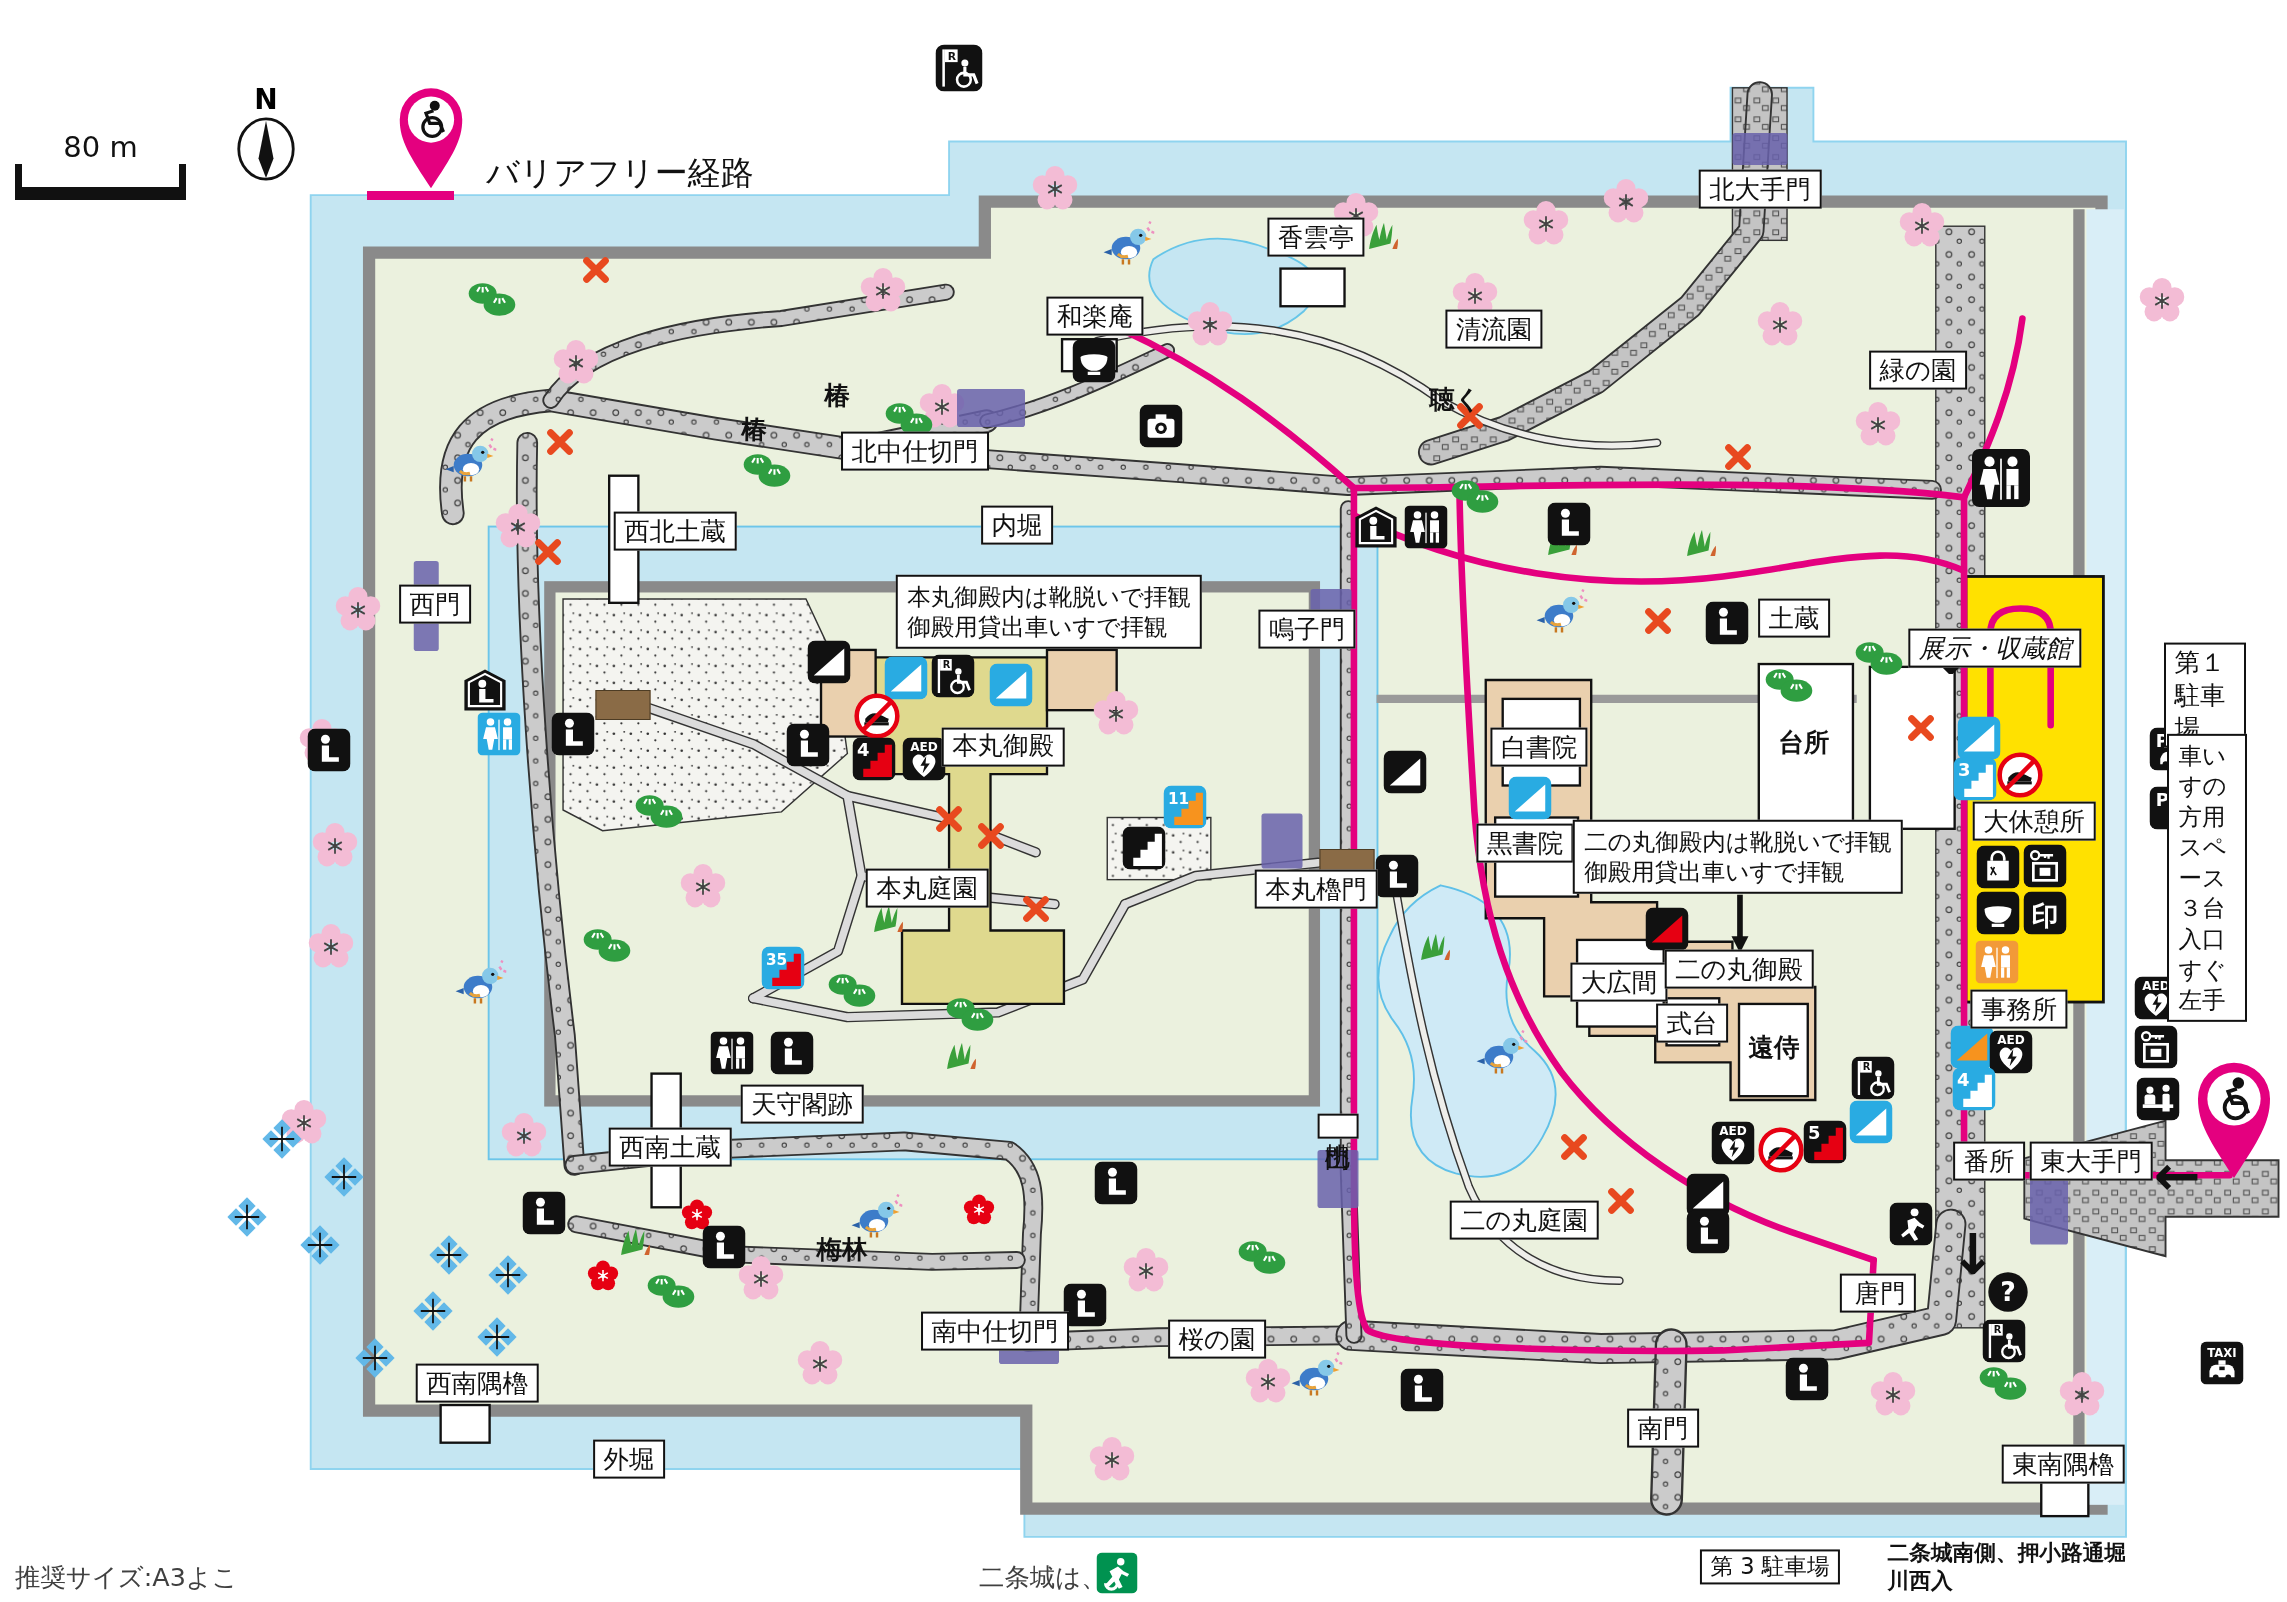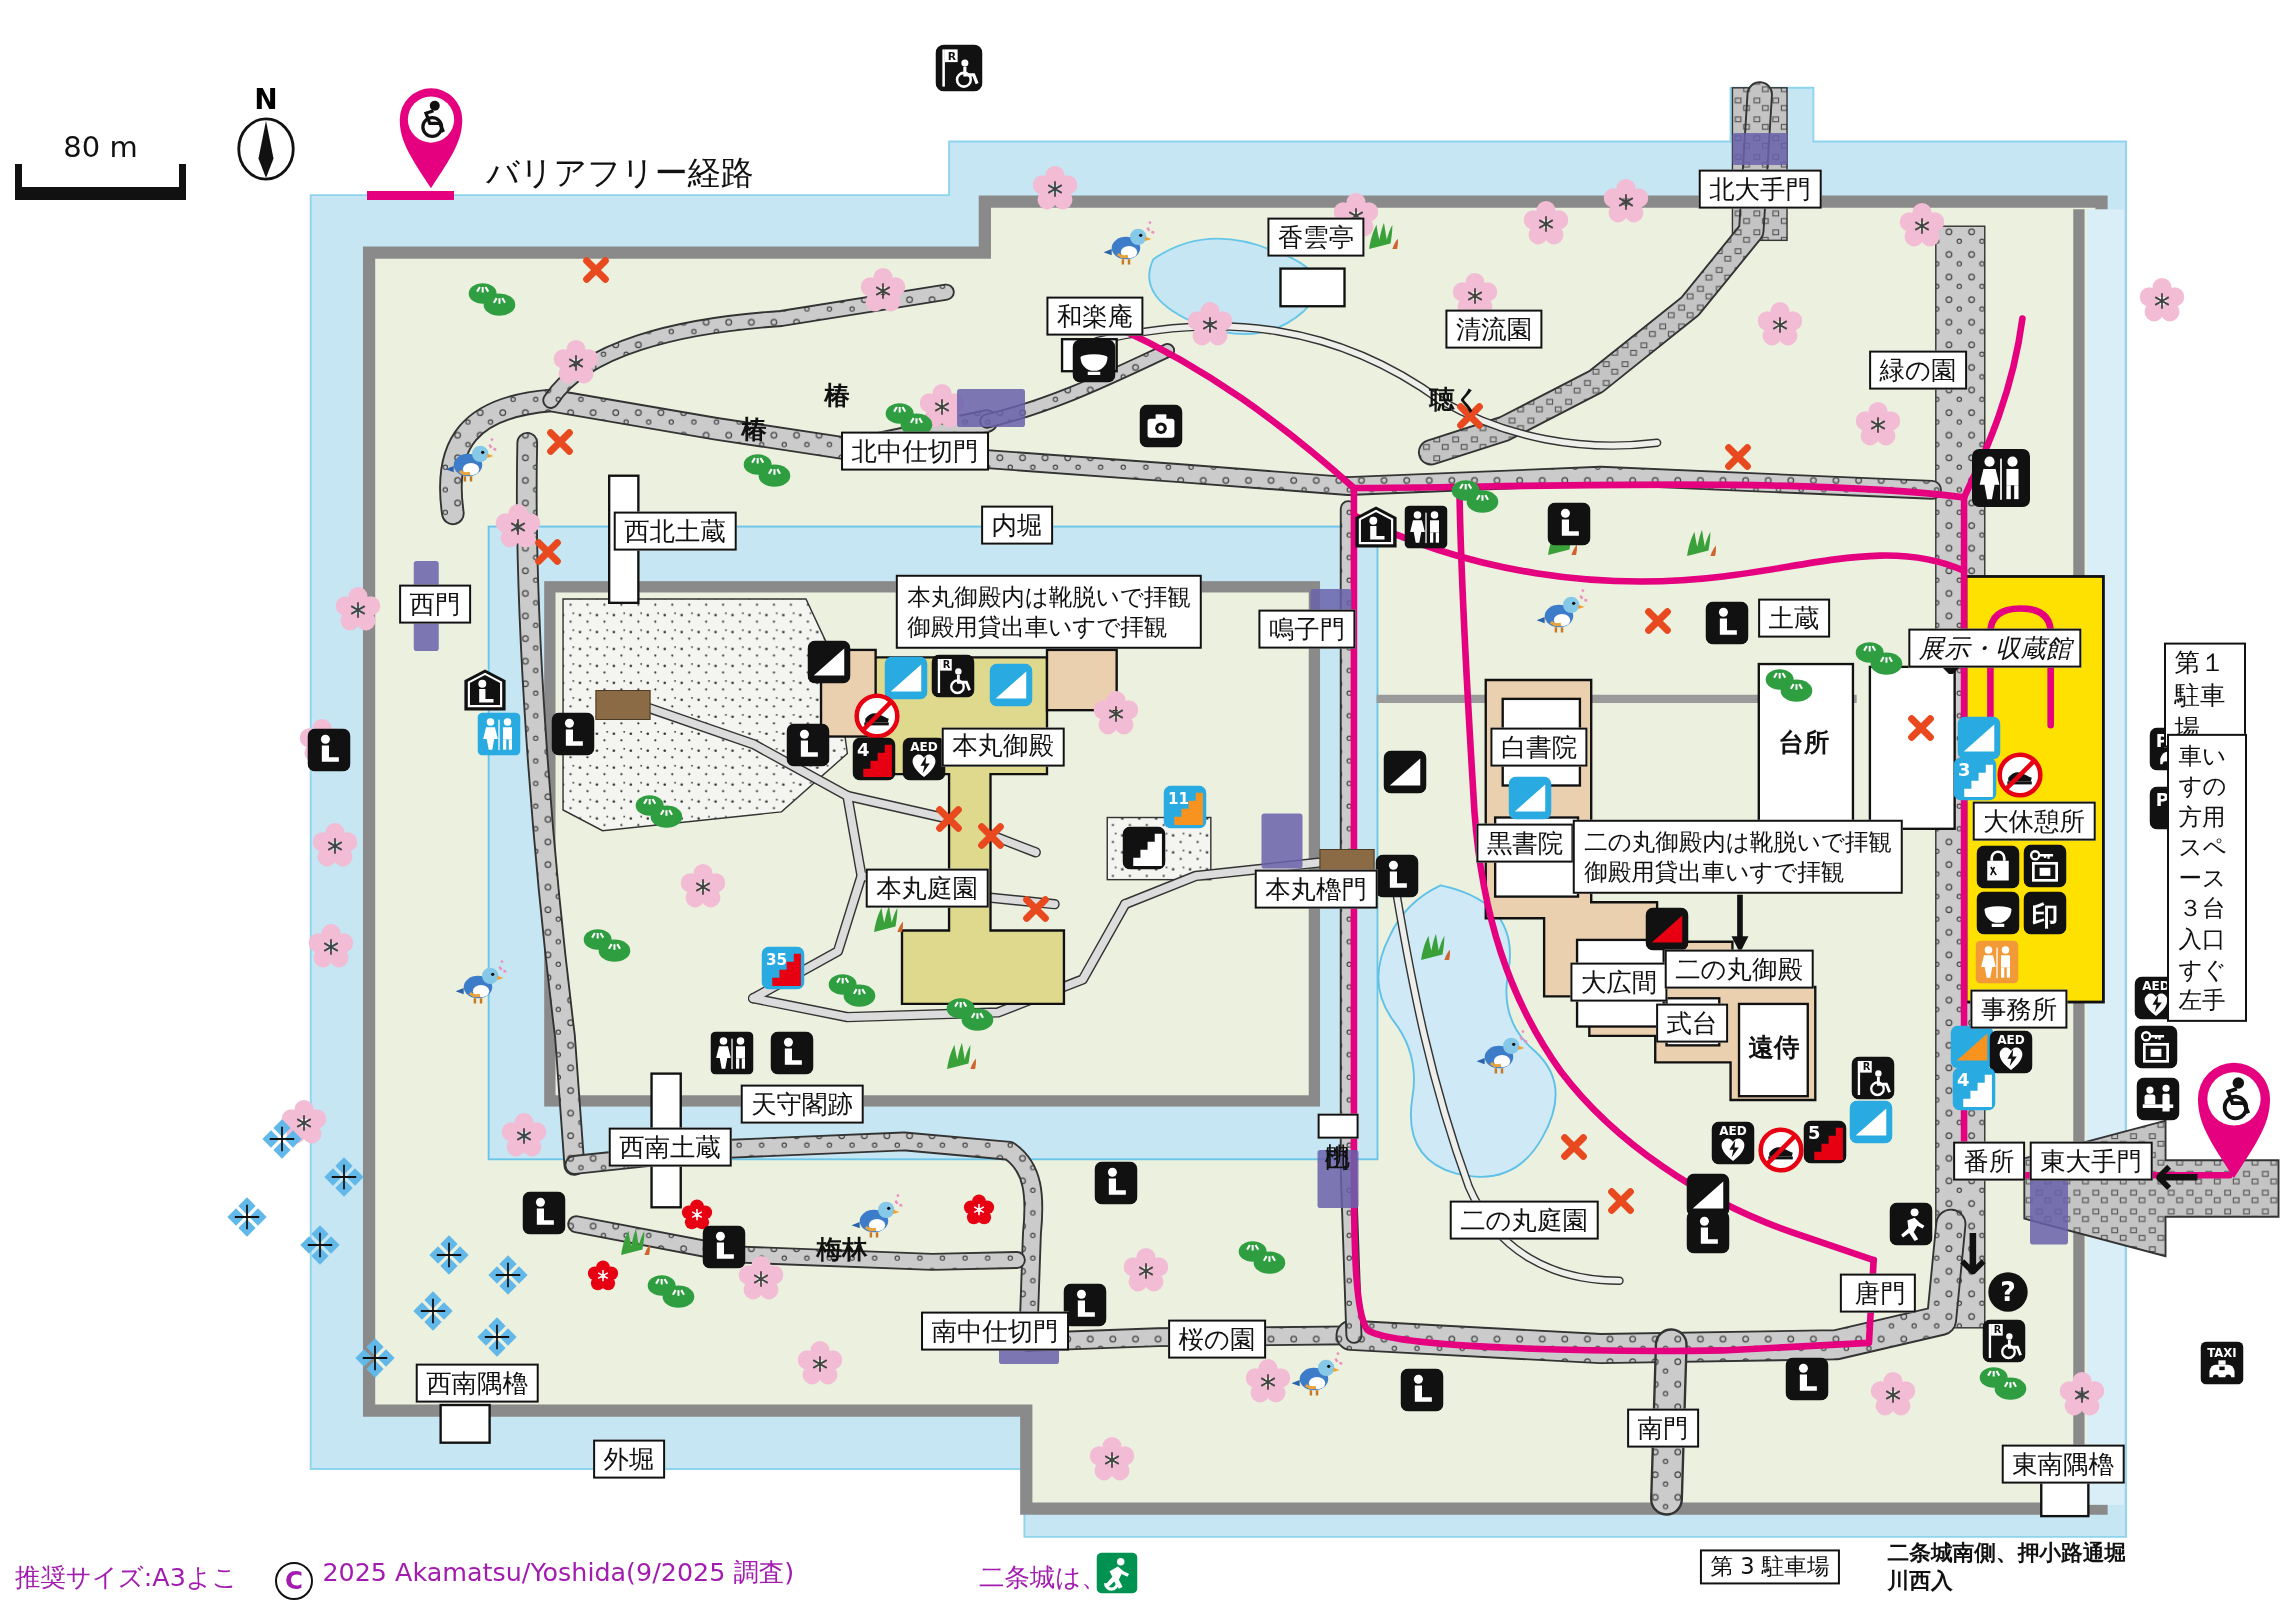--- a/index.html
+++ b/index.html
@@ -18,21 +18,21 @@
   
   .title{position:absolute;left:9.4px;top:0px;font-size:70px;font-weight:bold;color:#111;z-index:40;}
   .scalewrap{position:absolute;left:15px;top:130px;width:171px;z-index:40;}
   .scaletext{text-align:center;font-size:29px;color:#111;}
   .scalebar{height:22.6px;border-left:7.5px solid #111;border-right:7.5px solid #111;border-bottom:13px solid #111;}
   .comp{position:absolute;left:233px;top:83px;width:66px;text-align:center;z-index:40;}
   .comp .n{font-size:28px;font-weight:600;}
   .legend-text{position:absolute;left:486px;top:173px;transform:translateY(-50%);font-size:33px;color:#111;z-index:40;}
   .legend-base{position:absolute;left:367px;top:191px;width:87px;height:9.4px;background:#e4007f;z-index:39;}
   .hnote-text{position:absolute;left:991px;top:68px;transform:translateY(-50%);font-size:29px;color:#241b17;z-index:40;}
-  .foot{position:absolute;font-size:25.4px;color:#a21caf;z-index:40;white-space:nowrap;}
+  .foot{position:absolute;font-size:25.4px;color:#404040;z-index:40;white-space:nowrap;}
   .cc{display:inline-block;width:34px;height:34px;border:2.8px solid #111;border-radius:50%;text-align:center;
       line-height:34px;font-size:24.5px;font-weight:bold;margin-right:9.4px;vertical-align:-7.5px;}
 </style>
 </head>
 <body>
 
 <div id="stage">
 
   <svg class="base" width="2287" height="1603" viewBox="0 0 2429 1702">
     <defs>
@@ -1234,23 +1234,20 @@
         </svg></div>
       <div class="dec" style="left: 1574px; top: 1147px;"><svg viewBox="0 0 30 30" width="28" height="28">
           <path d="M5 5 25 25M25 5 5 25" stroke="#e8491f" stroke-width="7.5" stroke-linecap="round"></path>
         </svg></div>
       <div class="dec" style="left: 1621px; top: 1201px;"><svg viewBox="0 0 30 30" width="28" height="28">
           <path d="M5 5 25 25M25 5 5 25" stroke="#e8491f" stroke-width="7.5" stroke-linecap="round"></path>
         </svg></div>
     </div>
 
   <div class="foot" style="left:15px;top:1561px;">推奨サイズ:A3よこ</div>
-  <div class="foot" style="left:275px;top:1556px;">
-    <span class="cc">C</span><span>2025 Akamatsu/Yoshida(9/2025 調査)</span>
-  </div>
   <div class="foot" style="left:979px;top:1561px;">二条城は、</div>
   <div id="evac-icon" class="ic" style="left:1117px;top:1573px;"><svg width="41" height="41" viewBox="0 0 44 44">
         <rect width="44" height="44" rx="6" fill="#009250"></rect>
         <circle cx="26" cy="10" r="4" fill="#fff"></circle>
         <path d="M14 20l9-5 6 5 6 3-2 3-6-3-3 6 4 8-4 2-5-8-6 6-3-3 7-8z" fill="#fff"></path>
         <path d="M8 33a8 8 0 1 0 16 0h-3.4a4.6 4.6 0 1 1-9.2 0z" fill="#fff"></path>
       </svg></div>
 
 </div>
 

